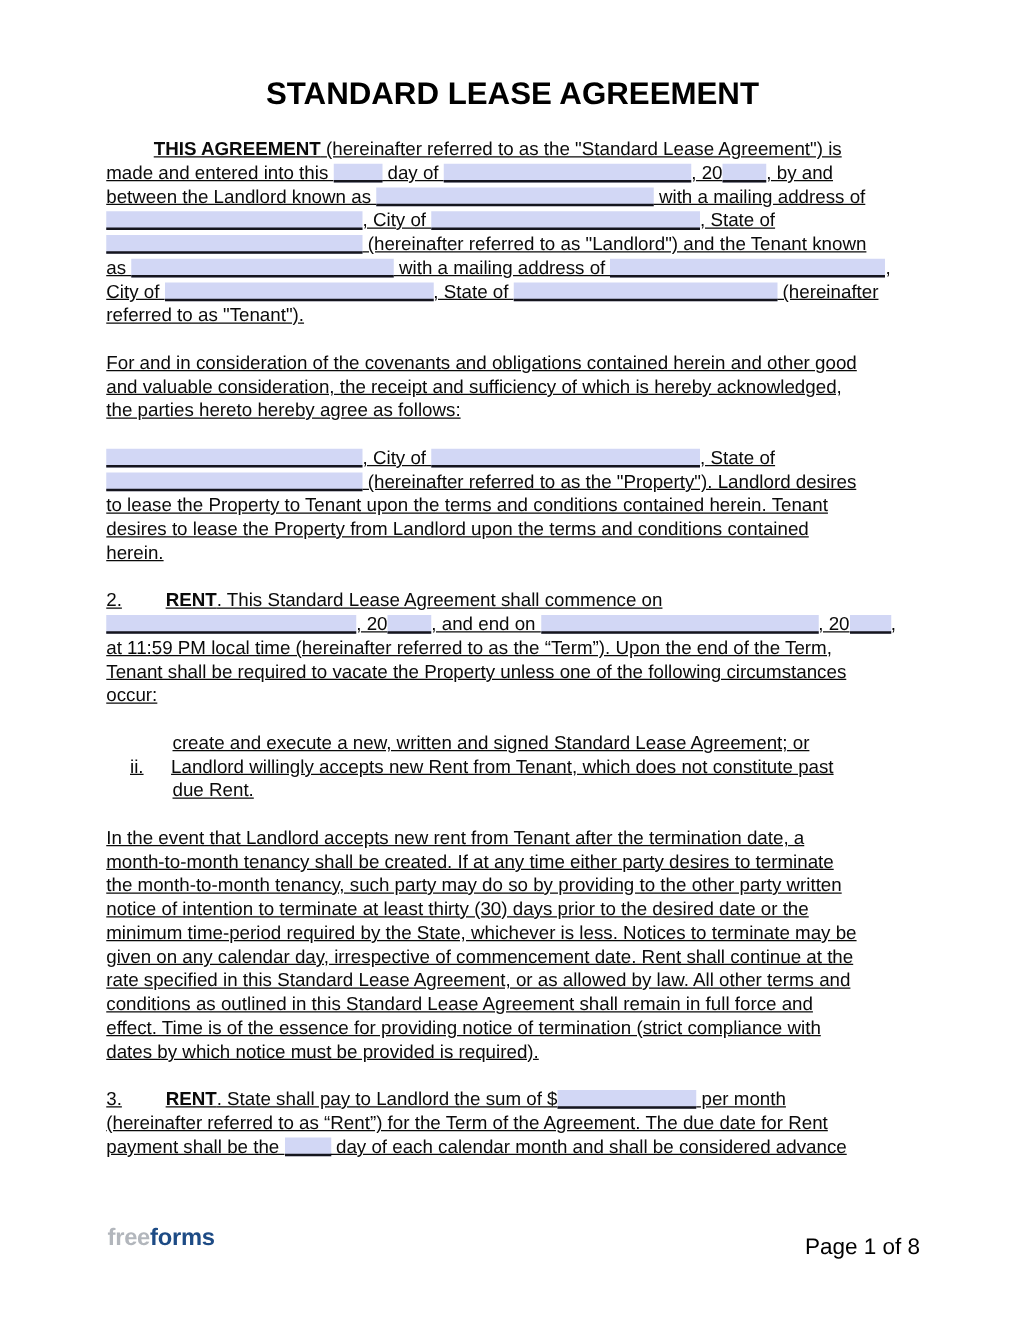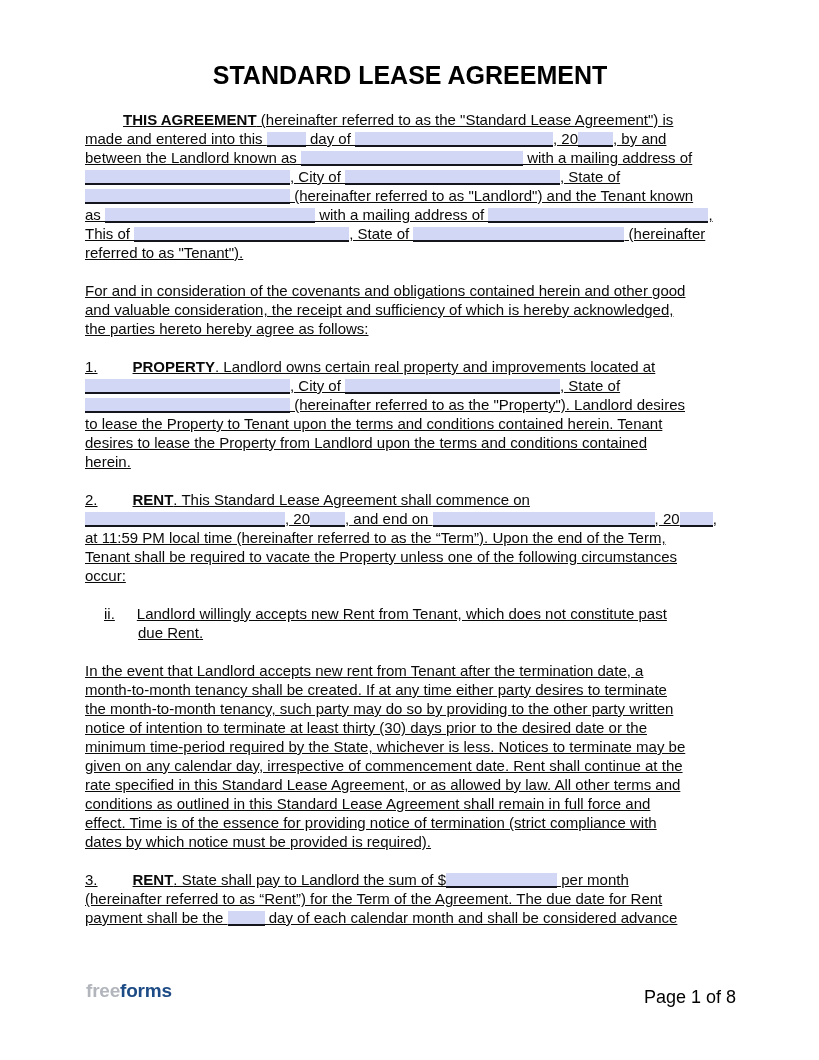--- a/index.html
+++ b/index.html
@@ -53,44 +53,44 @@
   <div class="content">
     <h1 class="doc-title">STANDARD LEASE AGREEMENT</h1>
     <div>
         <div class="para">
           <div class="line"><span class="gap" style="width: 38px;"></span><span class="t bold">THIS AGREEMENT</span><span class="t"> (hereinafter referred to as the "Standard Lease Agreement") is</span></div>
           <div class="line"><span class="t">made and entered into this </span><span class="blank" style="width: 39px;"></span><span class="t"> day of </span><span class="blank" style="width: 198px;"></span><span class="t">, 20</span><span class="blank" style="width: 35px;"></span><span class="t">, by and</span></div>
           <div class="line"><span class="t">between the Landlord known as </span><span class="blank" style="width: 222px;"></span><span class="t"> with a mailing address of</span></div>
           <div class="line"><span class="blank" style="width: 205px;"></span><span class="t">, City of </span><span class="blank" style="width: 215px;"></span><span class="t">, State of</span></div>
           <div class="line"><span class="blank" style="width: 205px;"></span><span class="t"> (hereinafter referred to as "Landlord") and the Tenant known</span></div>
           <div class="line"><span class="t">as </span><span class="blank" style="width: 210px;"></span><span class="t"> with a mailing address of </span><span class="blank" style="width: 220px;"></span><span class="t">,</span></div>
-          <div class="line"><span class="t">This of </span><span class="blank" style="width: 215px;"></span><span class="t">, State of </span><span class="blank" style="width: 211px;"></span><span class="t"> (hereinafter</span></div>
+          <div class="line"><span class="t">City of </span><span class="blank" style="width: 215px;"></span><span class="t">, State of </span><span class="blank" style="width: 211px;"></span><span class="t"> (hereinafter</span></div>
           <div class="line"><span class="t">referred to as "Tenant").</span></div>
         </div>
         <div class="para">
           <div class="line"><span class="t">For and in consideration of the covenants and obligations contained herein and other good</span></div>
           <div class="line"><span class="t">and valuable consideration, the receipt and sufficiency of which is hereby acknowledged,</span></div>
           <div class="line"><span class="t">the parties hereto hereby agree as follows:</span></div>
         </div>
         <div class="para">
-          <div class="line"><span class="t">1.</span><span class="gap" style="width: 35px;"></span><span class="t bold">PROPERTY</span><span class="t">. Landlord owns certain real property and improvements located at</span></div>
           <div class="line"><span class="blank" style="width: 205px;"></span><span class="t">, City of </span><span class="blank" style="width: 215px;"></span><span class="t">, State of</span></div>
           <div class="line"><span class="blank" style="width: 205px;"></span><span class="t"> (hereinafter referred to as the "Property"). Landlord desires</span></div>
           <div class="line"><span class="t">to lease the Property to Tenant upon the terms and conditions contained herein. Tenant</span></div>
           <div class="line"><span class="t">desires to lease the Property from Landlord upon the terms and conditions contained</span></div>
           <div class="line"><span class="t">herein.</span></div>
         </div>
         <div class="para">
           <div class="line"><span class="t">2.</span><span class="gap" style="width: 35px;"></span><span class="t bold">RENT</span><span class="t">. This Standard Lease Agreement shall commence on</span></div>
           <div class="line"><span class="blank" style="width: 200px;"></span><span class="t">, 20</span><span class="blank" style="width: 35px;"></span><span class="t">, and end on </span><span class="blank" style="width: 222px;"></span><span class="t">, 20</span><span class="blank" style="width: 33px;"></span><span class="t">,</span></div>
           <div class="line"><span class="t">at 11:59 PM local time (hereinafter referred to as the “Term”). Upon the end of the Term,</span></div>
           <div class="line"><span class="t">Tenant shall be required to vacate the Property unless one of the following circumstances</span></div>
           <div class="line"><span class="t">occur:</span></div>
         </div>
         <div class="para">
+          <div class="line"><span class="gap" style="width: 53px;"></span><span class="t">create and execute a new, written and signed Standard Lease Agreement; or</span></div>
           <div class="line"><span class="gap" style="width: 19px;"></span><span class="t">ii.</span><span class="gap" style="width: 22px;"></span><span class="t">Landlord willingly accepts new Rent from Tenant, which does not constitute past</span></div>
           <div class="line"><span class="gap" style="width: 53px;"></span><span class="t">due Rent.</span></div>
         </div>
         <div class="para">
           <div class="line"><span class="t">In the event that Landlord accepts new rent from Tenant after the termination date, a</span></div>
           <div class="line"><span class="t">month-to-month tenancy shall be created. If at any time either party desires to terminate</span></div>
           <div class="line"><span class="t">the month-to-month tenancy, such party may do so by providing to the other party written</span></div>
           <div class="line"><span class="t">notice of intention to terminate at least thirty (30) days prior to the desired date or the</span></div>
           <div class="line"><span class="t">minimum time-period required by the State, whichever is less. Notices to terminate may be</span></div>
           <div class="line"><span class="t">given on any calendar day, irrespective of commencement date. Rent shall continue at the</span></div>

